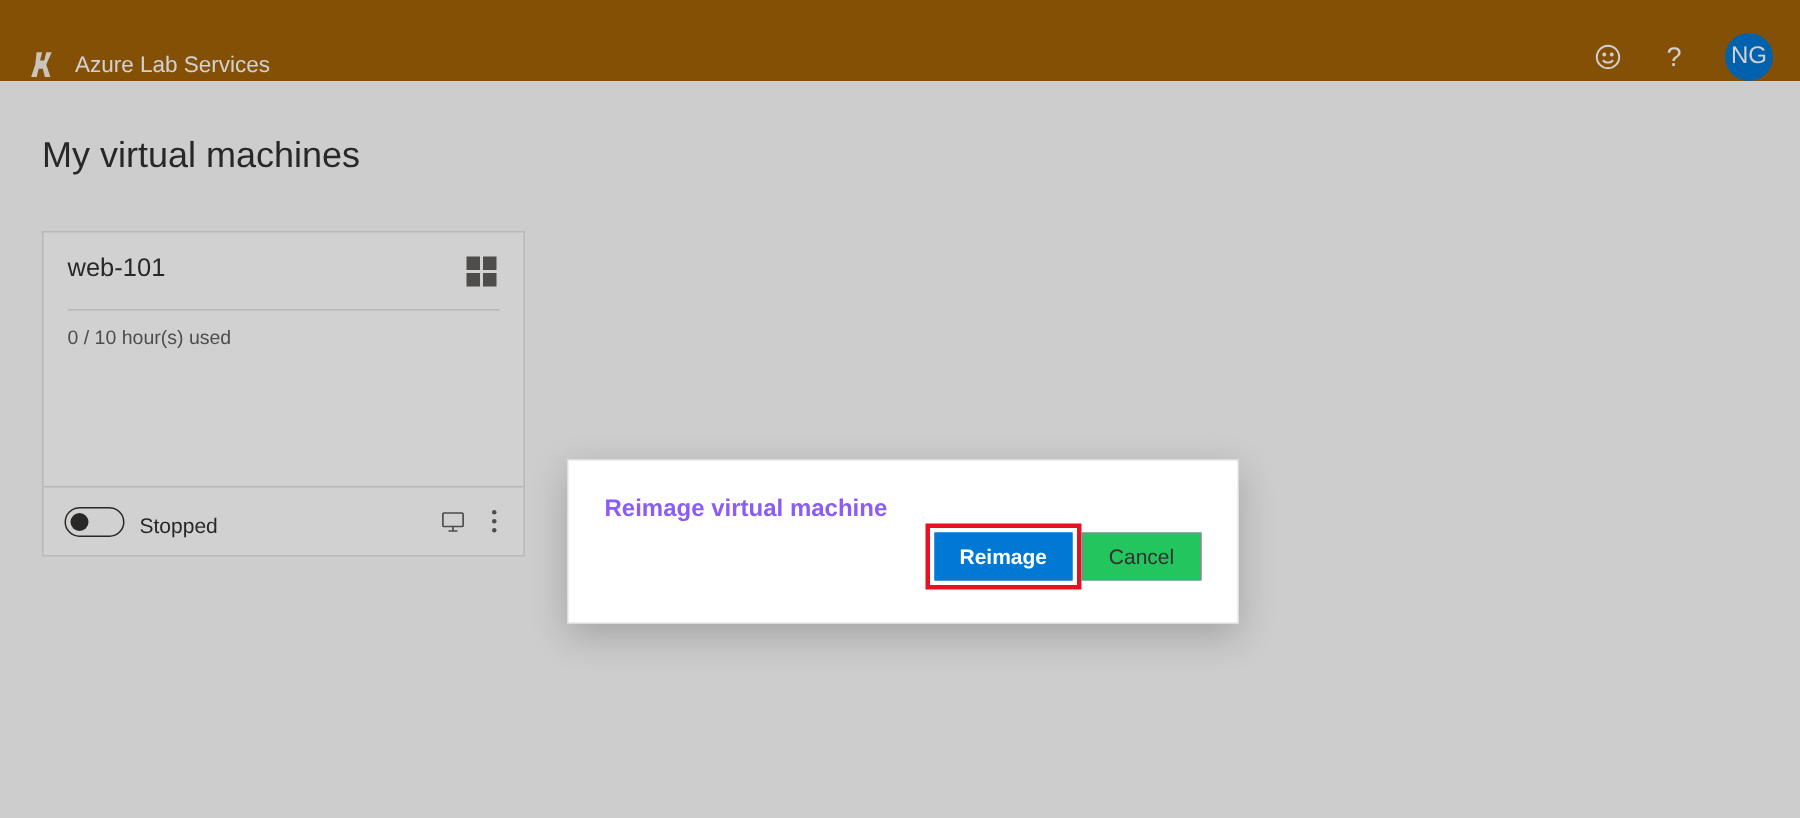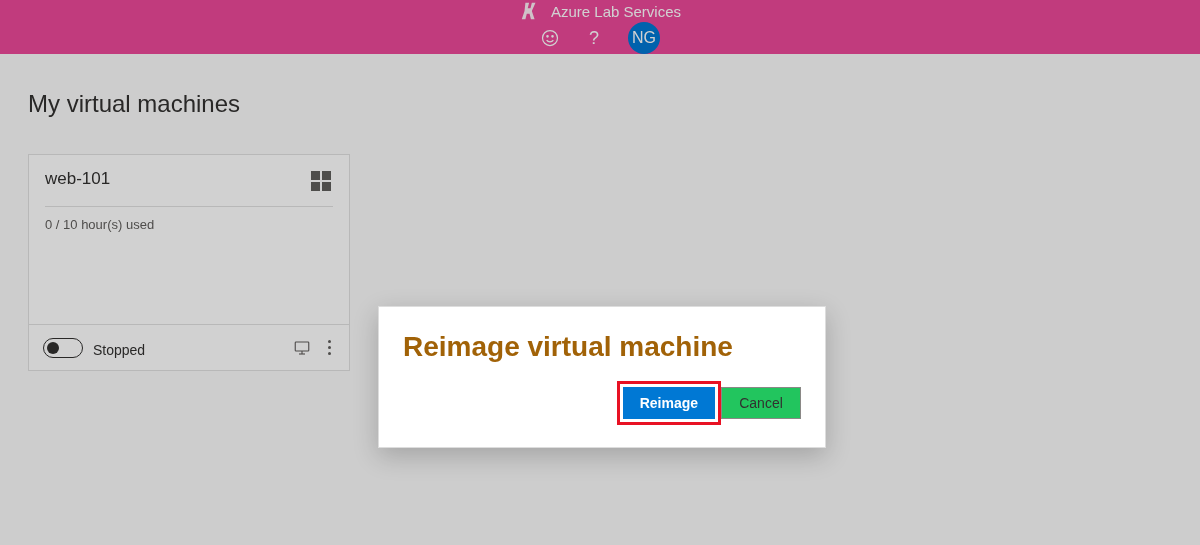--- a/index.html
+++ b/index.html
@@ -5,28 +5,27 @@
     * { margin: 0; padding: 0; box-sizing: border-box; }
     body {
       font-family: 'Segoe UI', Tahoma, Geneva, Verdana, sans-serif;
       width: 1200px;
       height: 545px;
       overflow: hidden;
       position: relative;
       background: #fafafa;
     }
     .topbar {
-      background: #ec4899;
+      background: #a16207;
       height: 54px;
       display: flex;
-      align-items: center;
+      align-items: flex-end;
       justify-content: space-between;
       padding: 0 18px;
       color: #fff;
-      flex-direction: column;
     }
     .topbar-left { display: flex; align-items: center; gap: 10px; }
     .logo-icon { width: 22px; height: 22px; }
     .app-title { font-size: 15px; font-weight: 400; }
     .topbar-right { display: flex; align-items: center; gap: 24px; }
     .top-icon { width: 20px; height: 20px; display: flex; align-items: center; justify-content: center; color: #fff; cursor: pointer; }
     .help-icon { font-size: 18px; }
     .avatar {
       width: 32px; height: 32px;
       border-radius: 50%;
@@ -112,23 +111,22 @@
     .dialog {
       position: absolute;
       left: 378px; top: 306px;
       width: 448px;
       background: #fff;
       border: 1px solid #ddd;
       box-shadow: 0 8px 24px rgba(0,0,0,0.2);
       padding: 24px 24px 22px 24px;
     }
     .dialog-title {
-      font-size: 28px; font-weight: 600;
-      color: #a16207;
-      margin-bottom: 18px;
+      font-size: 16px; font-weight: 600;
+      color: #8b5cf6;
     }
     .dialog-body {
       font-size: 14px;
       color: #605e5c;
       line-height: 1.45;
       margin-bottom: 22px;
     }
     .dialog-body strong { color: #323130; font-weight: 600; }
     .dialog-footer {
       display: flex; justify-content: flex-end; gap: 0; align-items: center;

